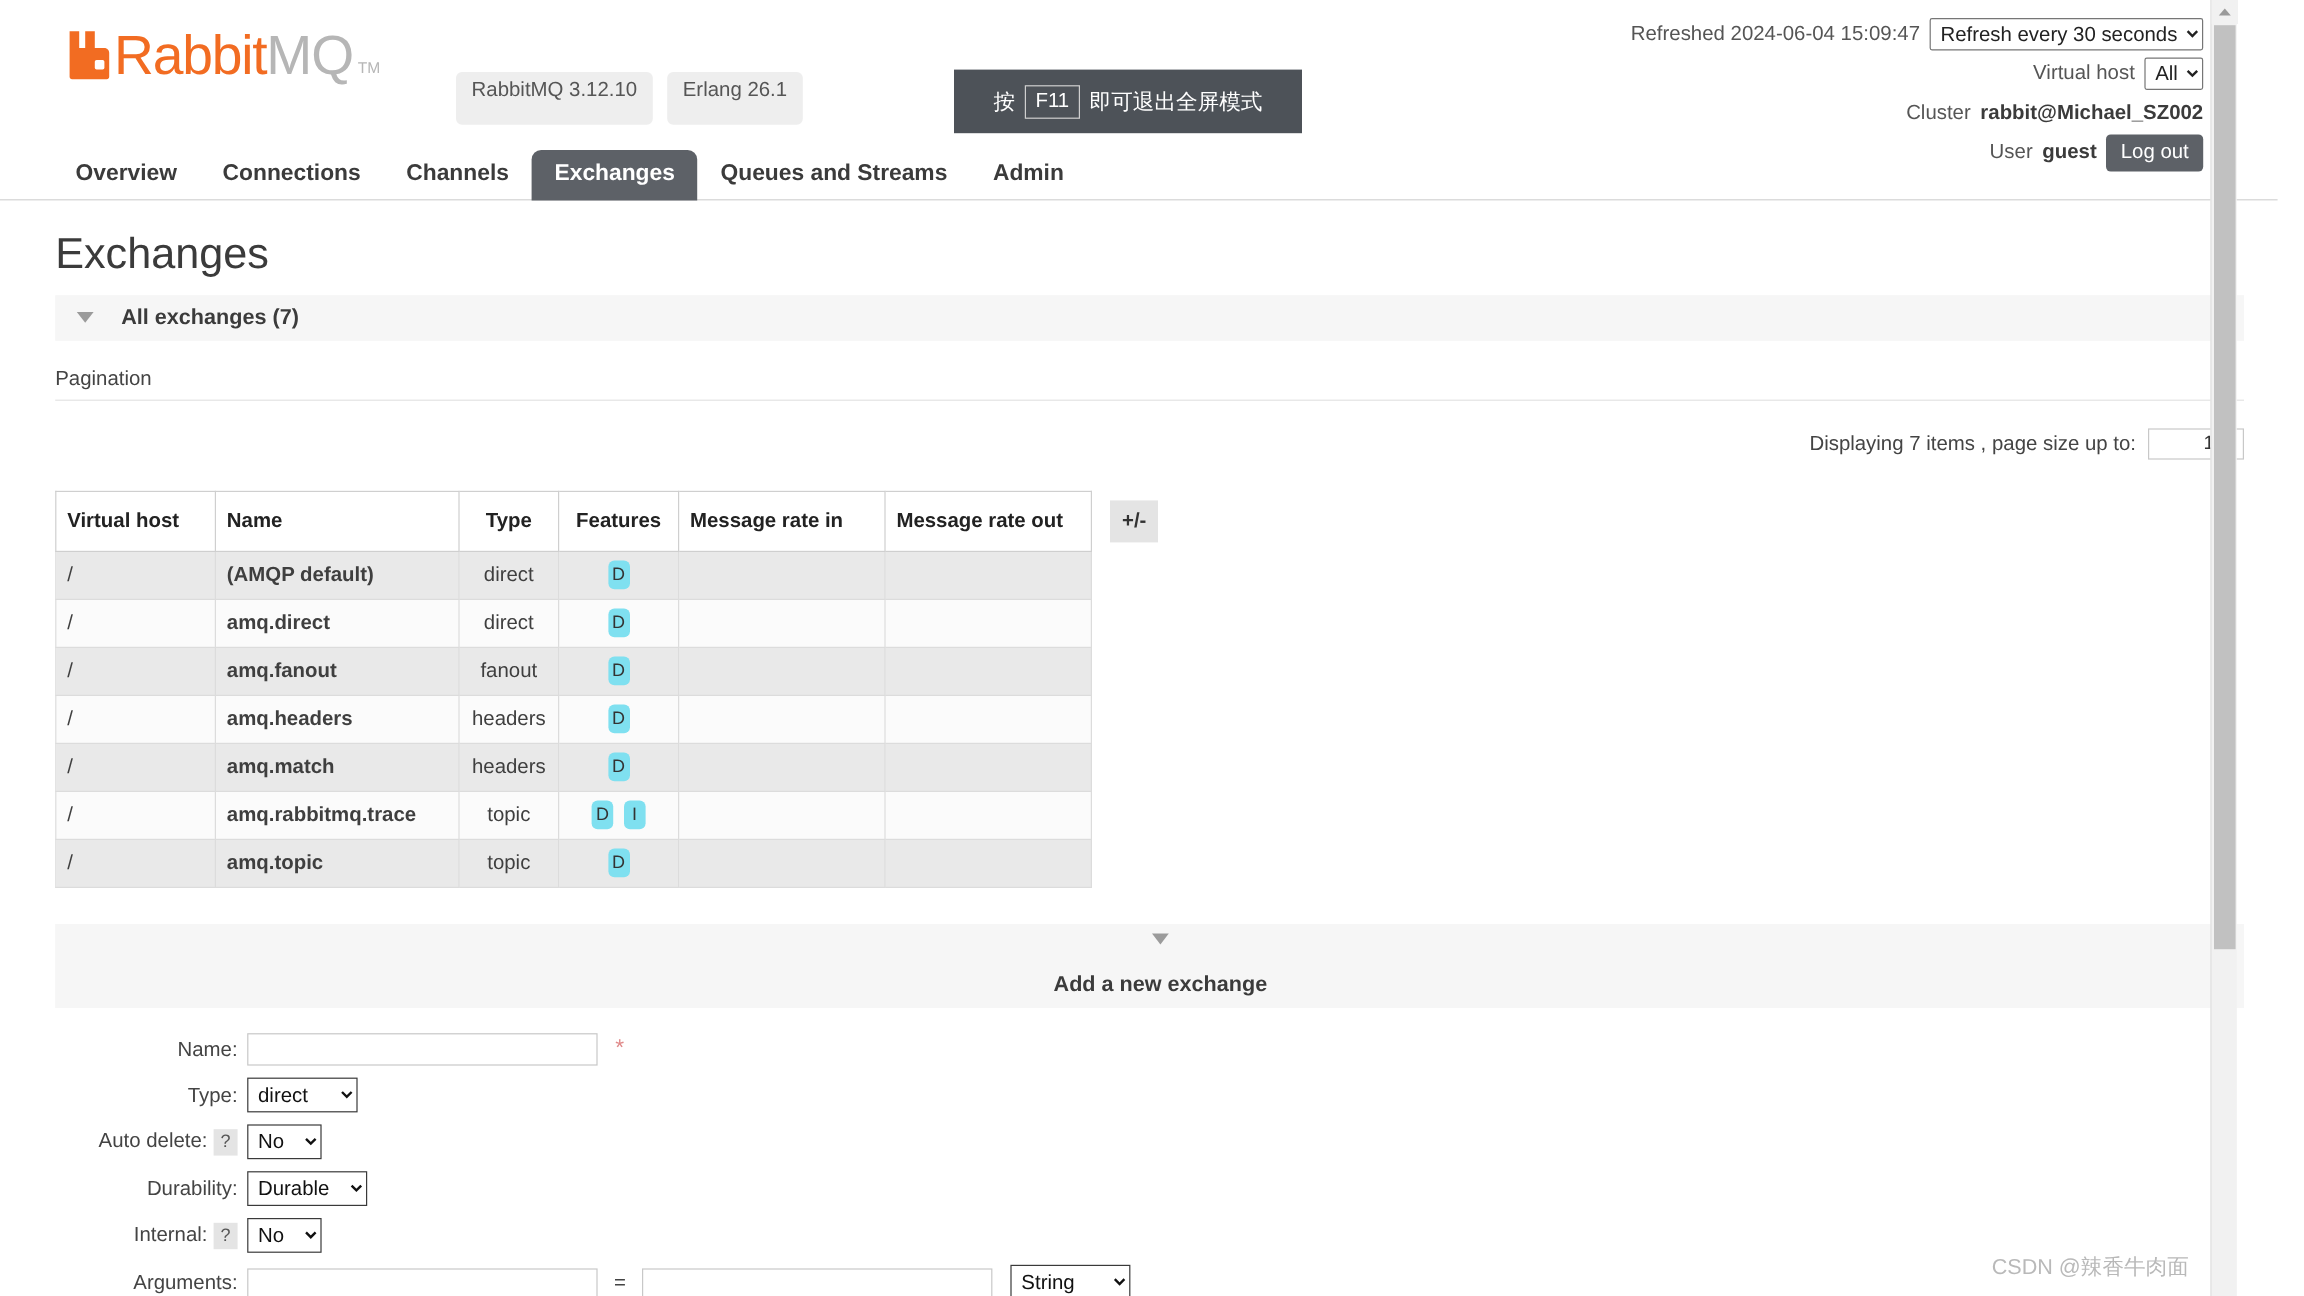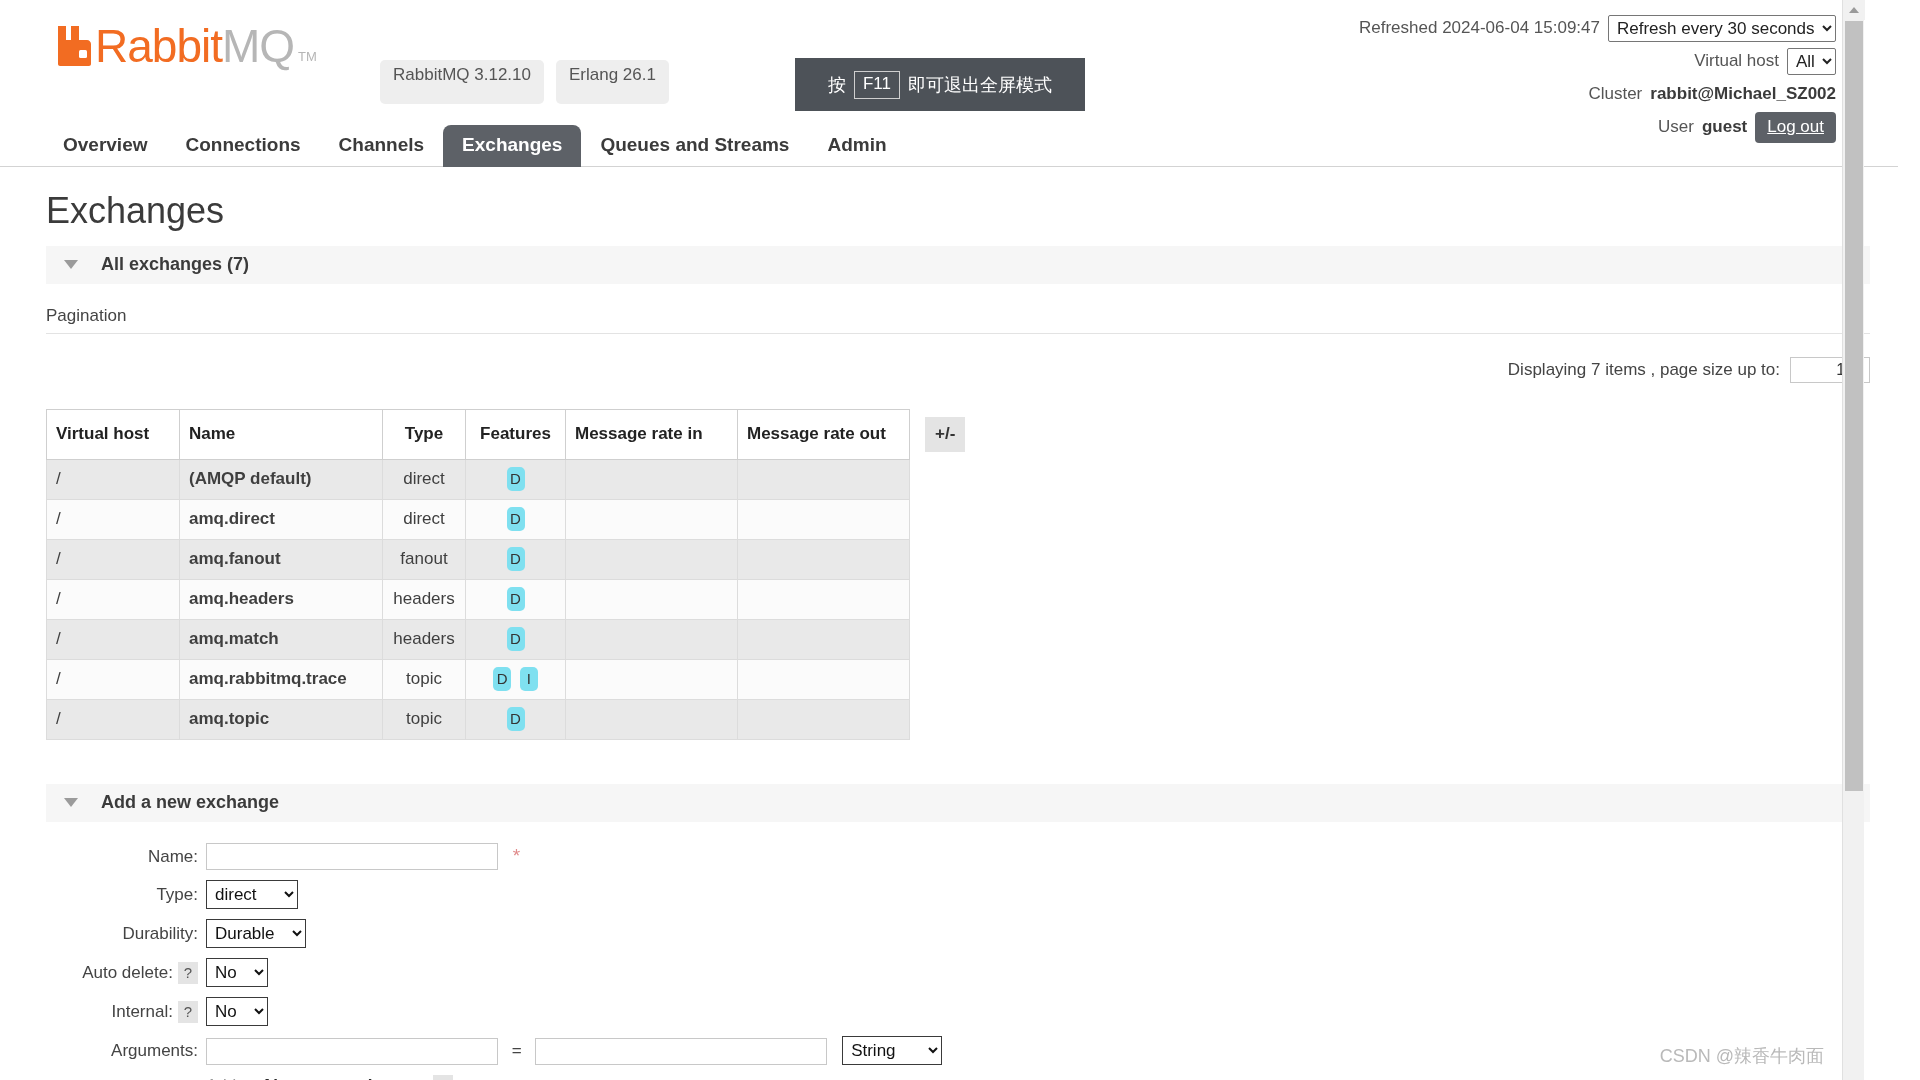--- a/index.html
+++ b/index.html
@@ -120,21 +120,20 @@
   }
   .btn-logout {
     background: #5d6167;
     color: #fff;
     border: none;
     font-size: 17px;
     font-family: "Liberation Sans", sans-serif;
     padding: 5px 12px 6px 12px;
     border-radius: 4px;
     cursor: pointer;
-    text-decoration: underline;
   }
 
   
   .nav {
     position: absolute; left: 0; top: 125px;
     width: 1898px;
     border-bottom: 1px solid #d3d3d3;
     height: 42px;
   }
   .nav-inner {
@@ -288,21 +287,21 @@
     color: #333;
     font-size: 17px;
     padding: 7px 10px 8px 10px;
     display: inline-block;
     cursor: pointer;
     margin-left: 6px;
   }
   .pm-cell { border: none !important; background: transparent !important; width: 60px; }
 
   
-  .addform-bar { margin-top: 44px; }
+  .addform-bar { margin-top: 30px; flex-direction: column; }
   .form-table {
     margin-top: 16px;
     border-collapse: collapse;
     font-size: 17px;
   }
   .form-table td {
     padding: 5px 0;
     vertical-align: middle;
   }
   td.flabel {
@@ -546,35 +545,35 @@
       </tr>
       <tr>
         <td class="flabel">Type:</td>
         <td>
           <select class="form-sel" style="width:92px">
             <option>direct</option>
           </select>
         </td>
       </tr>
       <tr>
+        <td class="flabel">
+          <span>Auto delete:</span>
+          <span class="help-q">?</span>
+        </td>
+        <td>
+          <select class="form-sel" style="width:62px">
+            <option>No</option>
+          </select>
+        </td>
+      </tr>
+      <tr>
         <td class="flabel">Durability:</td>
         <td>
           <select class="form-sel" style="width:100px">
             <option>Durable</option>
-          </select>
-        </td>
-      </tr>
-      <tr>
-        <td class="flabel">
-          <span>Auto delete:</span>
-          <span class="help-q">?</span>
-        </td>
-        <td>
-          <select class="form-sel" style="width:62px">
-            <option>No</option>
           </select>
         </td>
       </tr>
       <tr>
         <td class="flabel">
           <span>Internal:</span>
           <span class="help-q">?</span>
         </td>
         <td>
           <select class="form-sel" style="width:62px">

